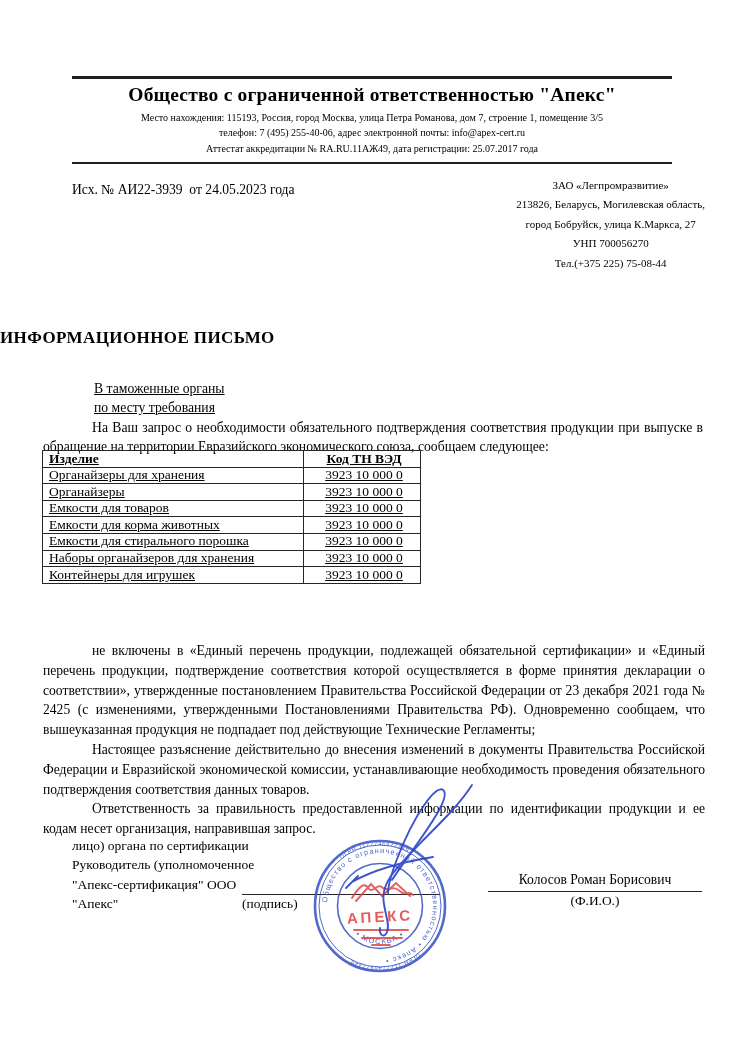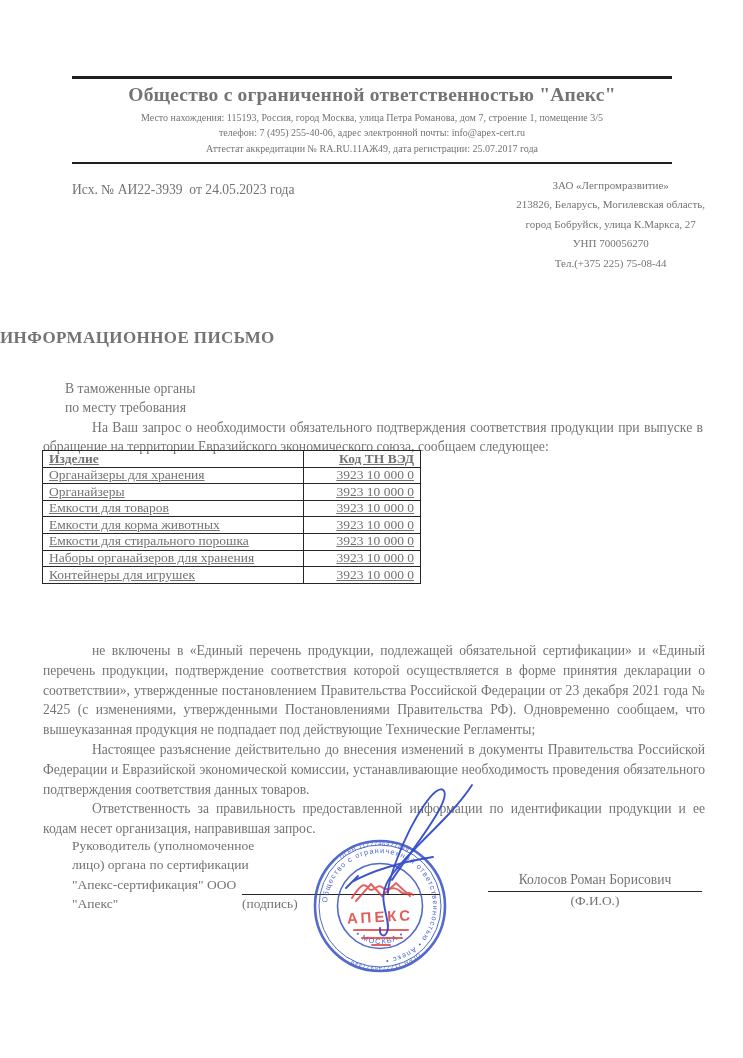--- a/index.html
+++ b/index.html
@@ -1,51 +1,51 @@
 <!DOCTYPE html>
 <html><head>
 <meta charset="utf-8">
 <style>
   html,body{margin:0;padding:0;background:#888;}
   .page{
     position:relative; width:743px; height:1058px; background:#ffffff;
     margin:0 auto; overflow:hidden;
     font-family:"Liberation Serif","DejaVu Serif",serif;
-    color:#737373;
+    color:#000000;
   }
   
   .letterhead{
     position:absolute; left:72px; top:76px; width:600px;
     border-top:3px solid #1f1f1f; border-bottom:2px solid #1f1f1f;
     text-align:center; padding:3px 0 6px 0;
   }
   .org-name{font-size:19.5px; font-weight:bold; letter-spacing:.2px; margin:2px 0 4px 0;}
   .lh-line{font-size:10px; line-height:15.3px;}
   
   .ref-row{position:absolute; left:43px; top:176px; width:662px; height:110px;}
   .outgoing{position:absolute; left:29px; top:6px; font-size:13.6px; white-space:pre;}
   .recipient{position:absolute; right:0; top:0; text-align:center; font-size:11px; line-height:19.4px;}
   
   .letter-title{
     position:absolute; left:0; top:328px; width:100%;
     font-size:17px; font-weight:bold; letter-spacing:.4px;
   }
   
   .intro{position:absolute; left:43px; top:379px; width:660px; font-size:13.7px; line-height:19.4px;}
-  .intro .addr{margin-left:22px;}
+  .intro .addr{margin-left:51px;text-decoration:underline;}
   .intro .req{text-indent:49px; text-align:justify; margin:0;}
   
   .products-table{position:absolute; left:42px; top:450px; border-collapse:collapse;text-decoration:underline;}
   .products-table th,.products-table td{
     border:1.6px solid #262626; font-size:13.5px; line-height:14.6px;
     padding:0.5px 6px; vertical-align:middle;
   }
   .products-table th{font-weight:bold; text-align:center;}
   .products-table .c1{width:248px; text-align:left;}
-  .products-table .c2{width:100px; text-align:right; padding-left:10px;}
+  .products-table .c2{width:100px; text-align:center; padding-left:10px;}
   
   .letter-body{position:absolute; left:43px; top:641px; width:662px; font-size:13.6px; line-height:19.8px; text-align:justify;}
   .letter-body p{margin:0; text-indent:49px;}
   
   .sign-area{position:absolute; left:43px; top:834px; width:662px; height:130px;}
   .sign-left{position:absolute; left:29px; top:2px; font-size:13.5px; line-height:19.3px;}
   .sign-line{position:absolute; left:199px; top:60px; width:198px; border-top:1.5px solid #262626;}
   .sign-caption{width:132px; text-align:left; font-size:13.4px; padding-top:1px;}
   .fio{position:absolute; left:445px; top:38px; width:214px; text-align:center; font-size:13.6px;}
   .fio-rule{border-top:1.5px solid #262626; margin-top:3px;}
@@ -137,22 +137,22 @@
   <div class="letter-body">
 
   <p>не включены в «Единый перечень продукции, подлежащей обязательной сертификации» и «Единый перечень продукции, подтверждение соответствия которой осуществляется в форме принятия декларации о соответствии», утвержденные постановлением Правительства Российской Федерации от 23 декабря 2021 года № 2425 (с изменениями, утвержденными Постановлениями Правительства РФ). Одновременно сообщаем, что вышеуказанная продукция не подпадает под действующие Технические Регламенты;</p>
       <p>Настоящее разъяснение действительно до внесения изменений в документы Правительства Российской Федерации и Евразийской экономической комиссии, устанавливающие необходимость проведения обязательного подтверждения соответствия данных товаров.</p>
       <p>Ответственность за правильность предоставленной информации по идентификации продукции и ее кодам несет организация, направившая запрос.</p>
     </div>
 
   <div class="sign-area">
     <div class="sign-left">
 
-    <div>Руководитель (уполномоченное</div>
-        <div>лицо) органа по сертификации</div>
+    <div>лицо) органа по сертификации</div>
+        <div>Руководитель (уполномоченное</div>
         <div>"Апекс-сертификация" ООО</div>
         <div>"Апекс"</div>
       </div>
     <div class="sign-line">
       <div class="sign-caption">(подпись)</div>
     </div>
     <div class="fio">
       <div>Колосов Роман Борисович</div>
       <div class="fio-rule"></div>
       <div class="fio-caption">(Ф.И.О.)</div>

